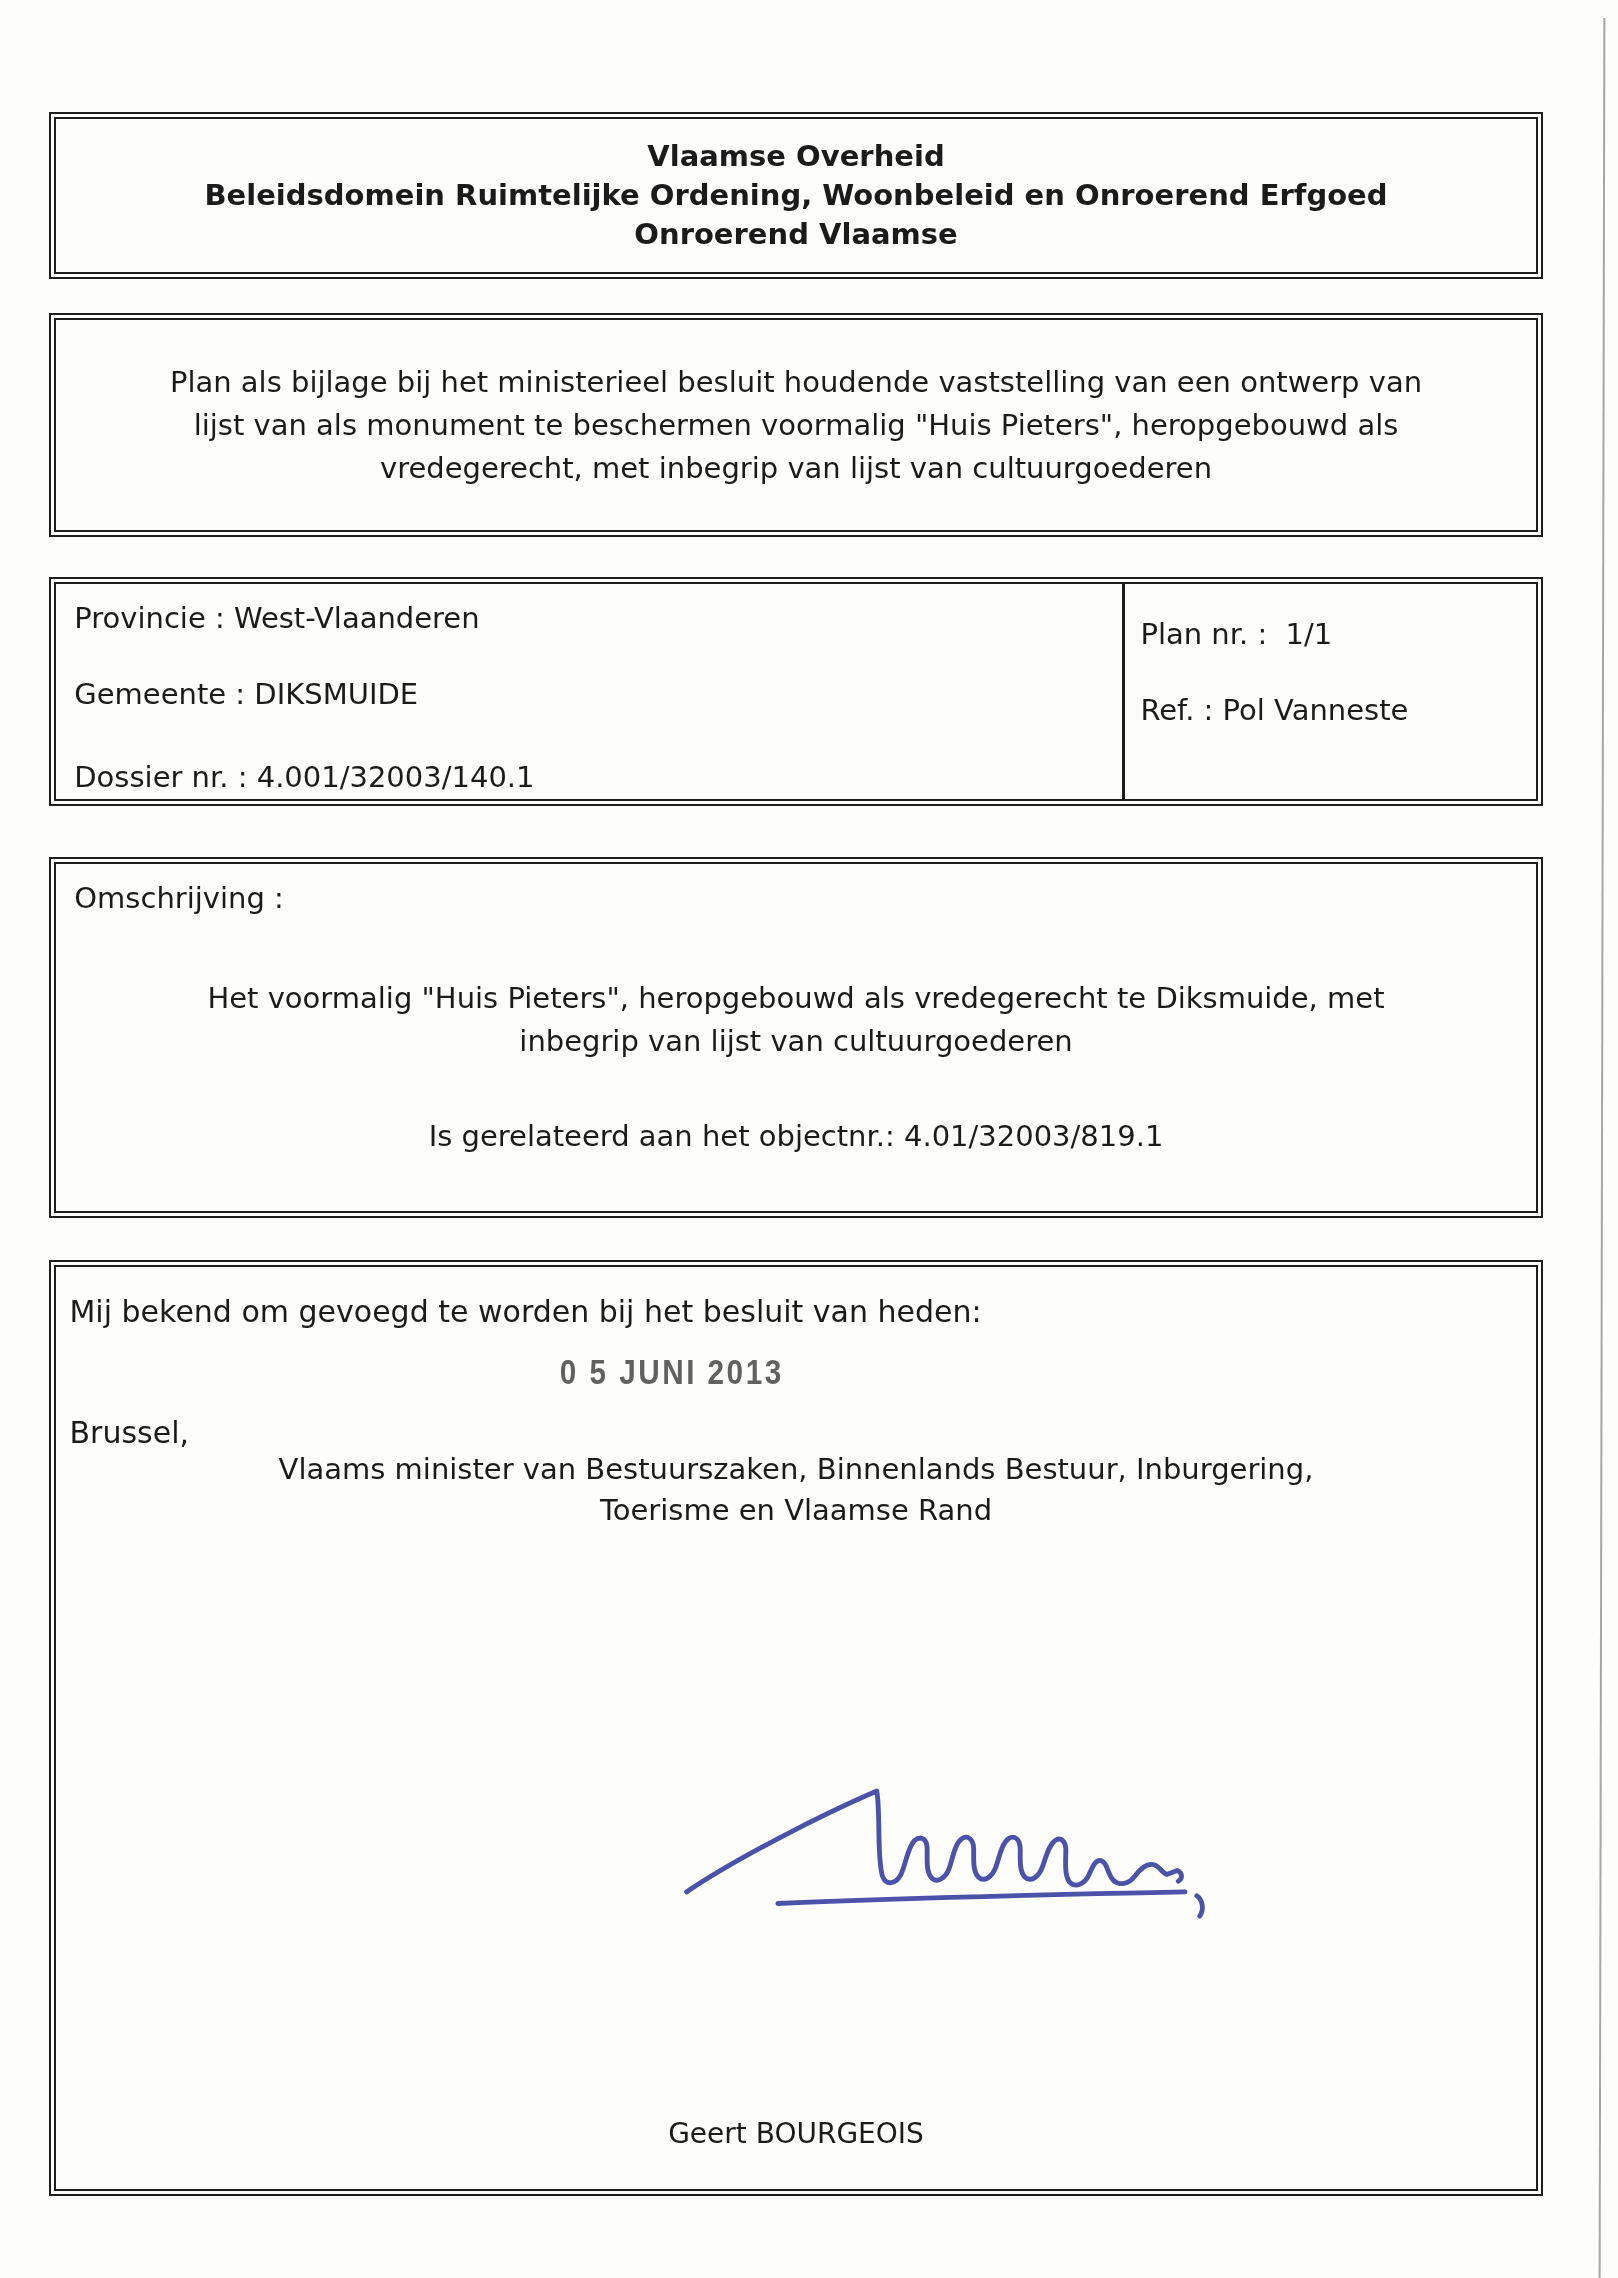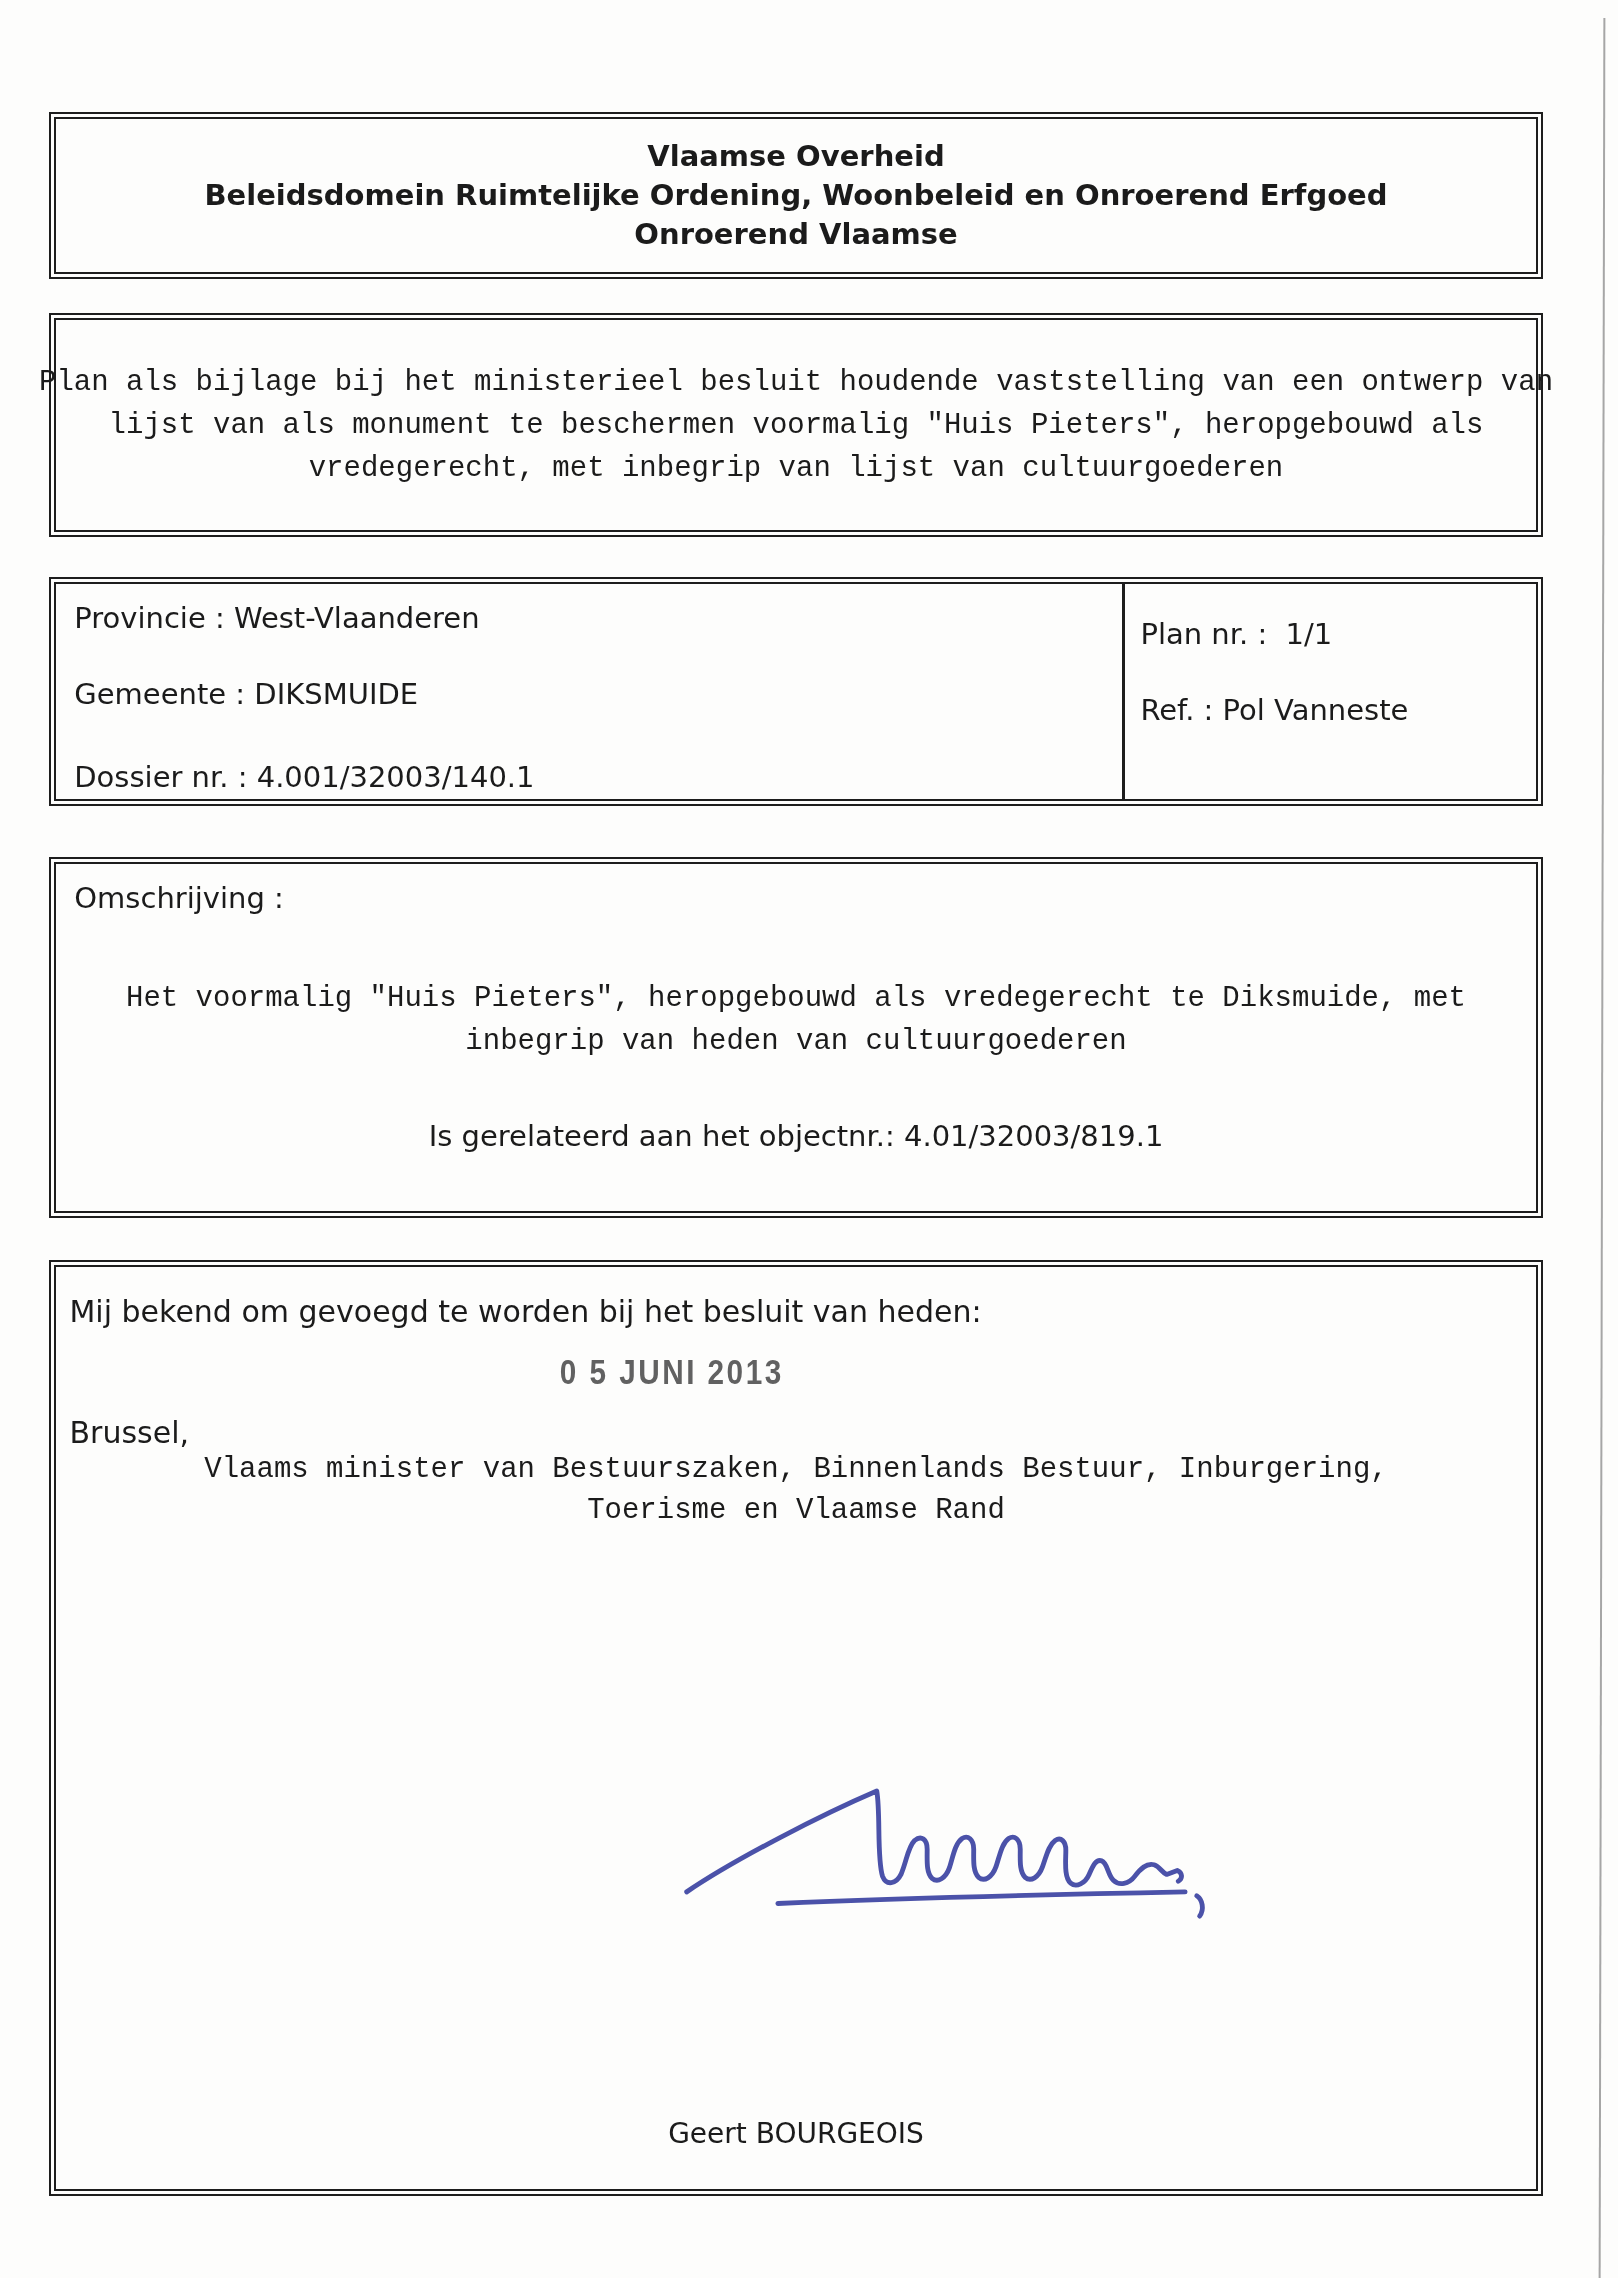--- a/index.html
+++ b/index.html
@@ -54,21 +54,20 @@
   .hdr-line {
     font-weight: bold;
     font-size: 29px;
     line-height: 39px;
     white-space: nowrap;
   }
   .body-line {
     font-size: 29px;
     line-height: 43px;
     white-space: nowrap;
-    font-family: Liberation Mono, monospace;
   }
 
   
   .info-row { font-size: 29px; line-height: 39px; white-space: pre-wrap; }
   .info-left {
     position: absolute; top: 0; bottom: 0; left: 0;
     width: 1066px;
     padding: 15.5px 0 0 18.4px;
     box-sizing: border-box;
   }
@@ -175,21 +174,21 @@
         <div class="info-row row2">Ref. : Pol Vanneste</div>
       </div>
     </div>
   </div>
 
   <div class="box box4">
     <div class="box-inner">
       <div class="desc-label">Omschrijving :</div>
       <div class="desc-center">
         <div class="body-line">Het voormalig "Huis Pieters", heropgebouwd als vredegerecht te Diksmuide, met</div>
-        <div class="body-line">inbegrip van heden van cultuurgoederen</div>
+        <div class="body-line">inbegrip van lijst van cultuurgoederen</div>
       </div>
       <div class="desc-related">Is gerelateerd aan het objectnr.: 4.01/32003/819.1</div>
     </div>
   </div>
 
   <div class="box box5">
     <div class="box-inner">
       <div class="stmt">Mij bekend om gevoegd te worden bij het besluit van heden:</div>
       <div class="stamp-wrap">
         <span class="stamp">0 5 JUNI 2013</span>

